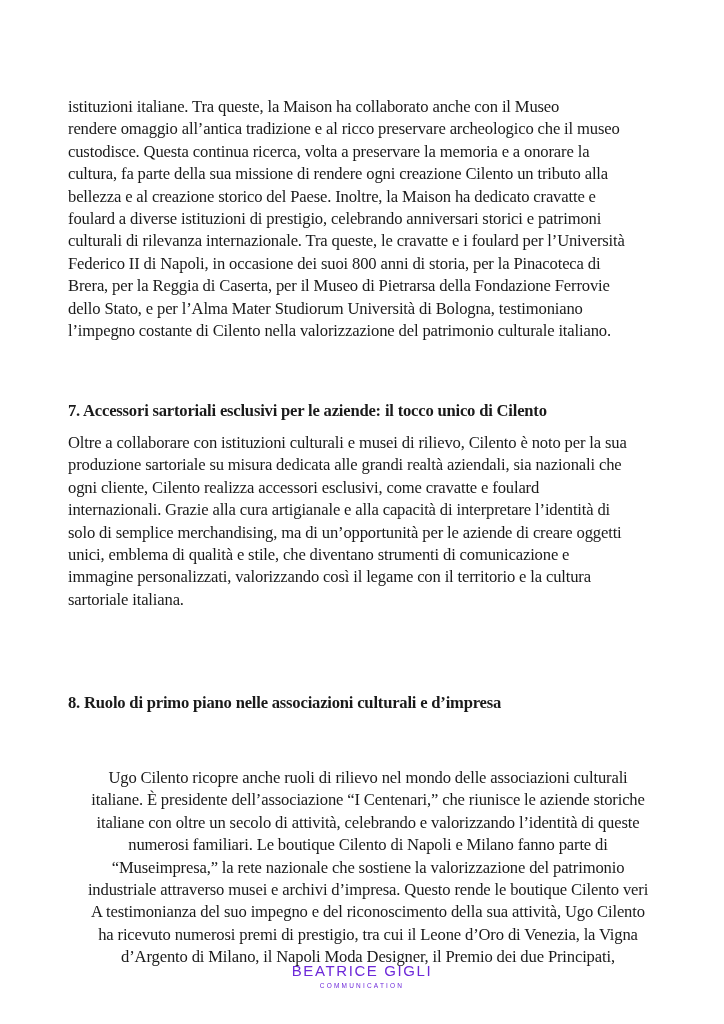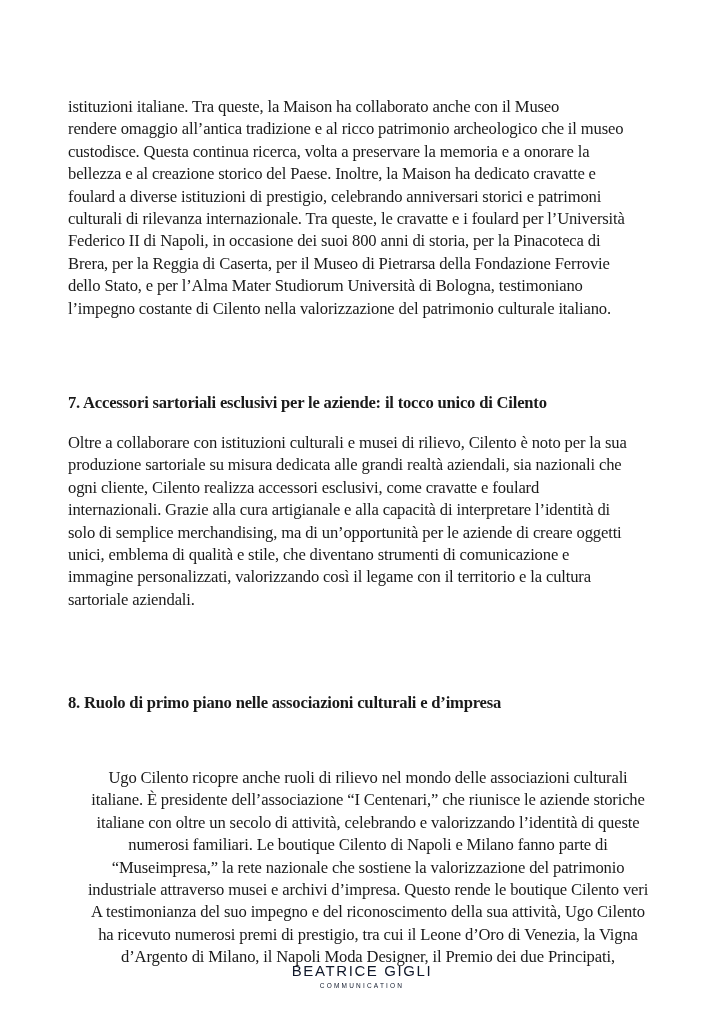--- a/index.html
+++ b/index.html
@@ -36,33 +36,33 @@
       letter-spacing: -0.15px;
     }
     .heading {
       font-weight: bold;
       font-size: 16.6px;
       line-height: 22px;
       white-space: nowrap;
       letter-spacing: -0.2px;
     }
     #p-intro { top: 96px; }
-    #h-7 { top: 392px; }
+    #h-7 { top: 400px; }
     #p-7 { top: 432px; }
     #h-8 { top: 692px; }
     #p-8 { top: 767px; text-align: center; }
 
     .footer-logo {
       position: absolute;
       left: 0;
       width: 724px;
       top: 962px;
       text-align: center;
       font-family: "Liberation Sans", "DejaVu Sans", sans-serif;
-      color: #0f172a;
+      color: #6d28d9;
     }
     .footer-logo .brand {
       font-size: 15px;
       letter-spacing: 1.6px;
       font-weight: normal;
       line-height: 18px;
     }
     .footer-logo .sub {
       font-size: 6.5px;
       letter-spacing: 2.2px;
@@ -70,42 +70,43 @@
       margin-top: 1px;
     }
   </style>
 </head>
 <body>
 
 <div class="page">
 
   <div class="block para" id="p-intro">
     <span class="line">istituzioni italiane. Tra queste, la Maison ha collaborato anche con il Museo</span>
-    <span class="line">rendere omaggio all’antica tradizione e al ricco patrimonio archeologico che il museo</span>
+    <span class="line">rendere omaggio all’antica tradizione e al ricco preservare archeologico che il museo</span>
     <span class="line">custodisce. Questa continua ricerca, volta a preservare la memoria e a onorare la</span>
+    <span class="line">cultura, fa parte della sua missione di rendere ogni creazione Cilento un tributo alla</span>
     <span class="line">bellezza e al creazione storico del Paese. Inoltre, la Maison ha dedicato cravatte e</span>
     <span class="line">foulard a diverse istituzioni di prestigio, celebrando anniversari storici e patrimoni</span>
     <span class="line">culturali di rilevanza internazionale. Tra queste, le cravatte e i foulard per l’Università</span>
     <span class="line">Federico II di Napoli, in occasione dei suoi 800 anni di storia, per la Pinacoteca di</span>
     <span class="line">Brera, per la Reggia di Caserta, per il Museo di Pietrarsa della Fondazione Ferrovie</span>
     <span class="line">dello Stato, e per l’Alma Mater Studiorum Università di Bologna, testimoniano</span>
     <span class="line">l’impegno costante di Cilento nella valorizzazione del patrimonio culturale italiano.</span>
   </div>
 
   <div class="block heading" id="h-7">7. Accessori sartoriali esclusivi per le aziende: il tocco unico di Cilento</div>
 
   <div class="block para" id="p-7">
     <span class="line">Oltre a collaborare con istituzioni culturali e musei di rilievo, Cilento è noto per la sua</span>
     <span class="line">produzione sartoriale su misura dedicata alle grandi realtà aziendali, sia nazionali che</span>
     <span class="line">ogni cliente, Cilento realizza accessori esclusivi, come cravatte e foulard</span>
     <span class="line">internazionali. Grazie alla cura artigianale e alla capacità di interpretare l’identità di</span>
     <span class="line">solo di semplice merchandising, ma di un’opportunità per le aziende di creare oggetti</span>
     <span class="line">unici, emblema di qualità e stile, che diventano strumenti di comunicazione e</span>
     <span class="line">immagine personalizzati, valorizzando così il legame con il territorio e la cultura</span>
-    <span class="line">sartoriale aziendali.</span>
+    <span class="line">sartoriale italiana.</span>
   </div>
 
   <div class="block heading" id="h-8">8. Ruolo di primo piano nelle associazioni culturali e d’impresa</div>
 
   <div class="block para" id="p-8">
     <span class="line">Ugo Cilento ricopre anche ruoli di rilievo nel mondo delle associazioni culturali</span>
     <span class="line">italiane. È presidente dell’associazione “I Centenari,” che riunisce le aziende storiche</span>
     <span class="line">italiane con oltre un secolo di attività, celebrando e valorizzando l’identità di queste</span>
     <span class="line">numerosi familiari. Le boutique Cilento di Napoli e Milano fanno parte di</span>
     <span class="line">“Museimpresa,” la rete nazionale che sostiene la valorizzazione del patrimonio</span>

